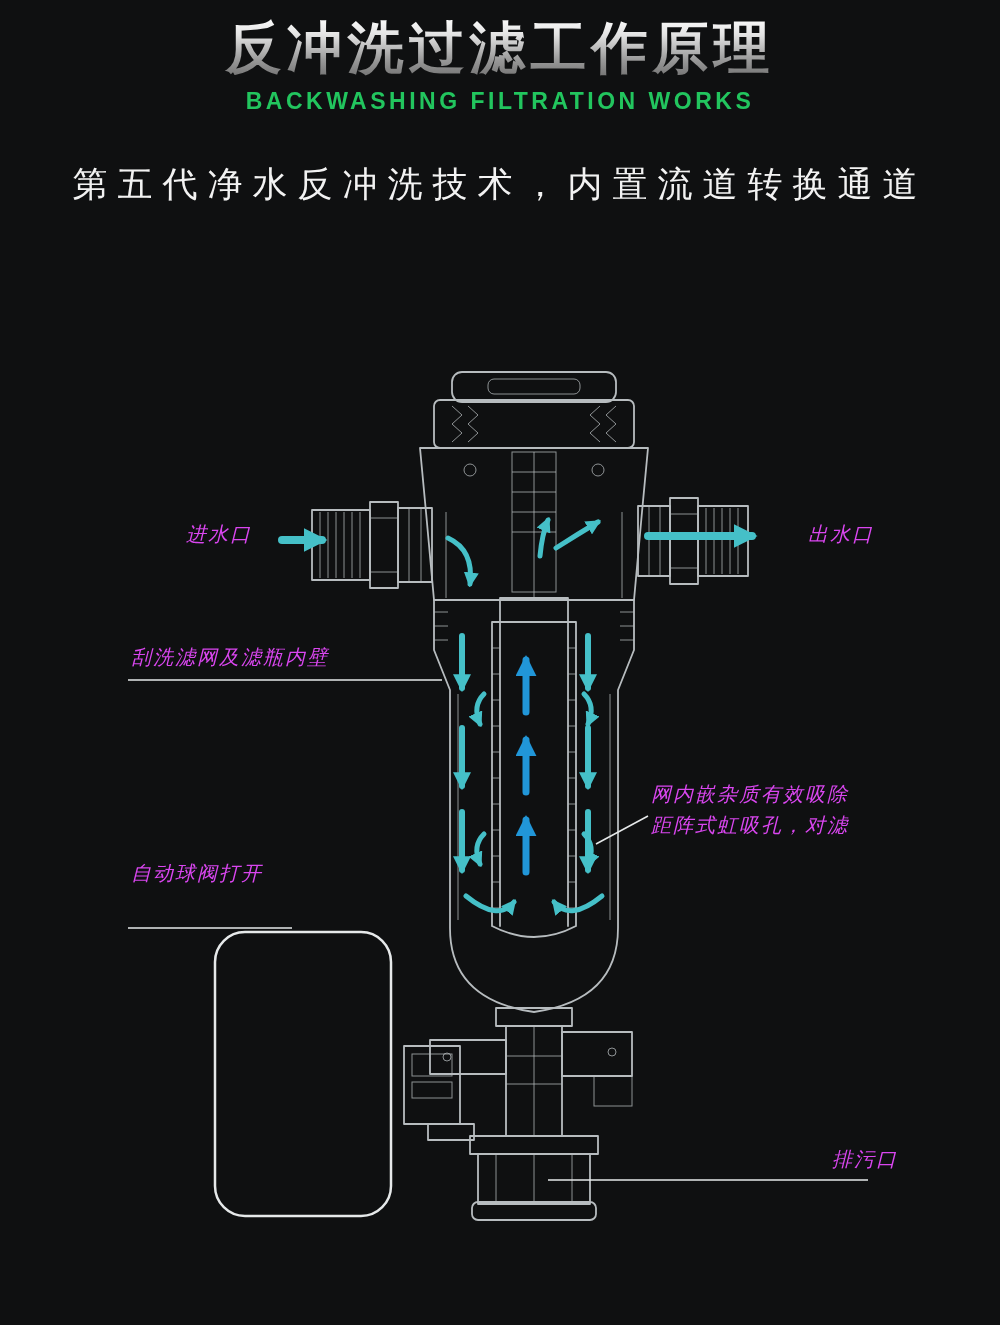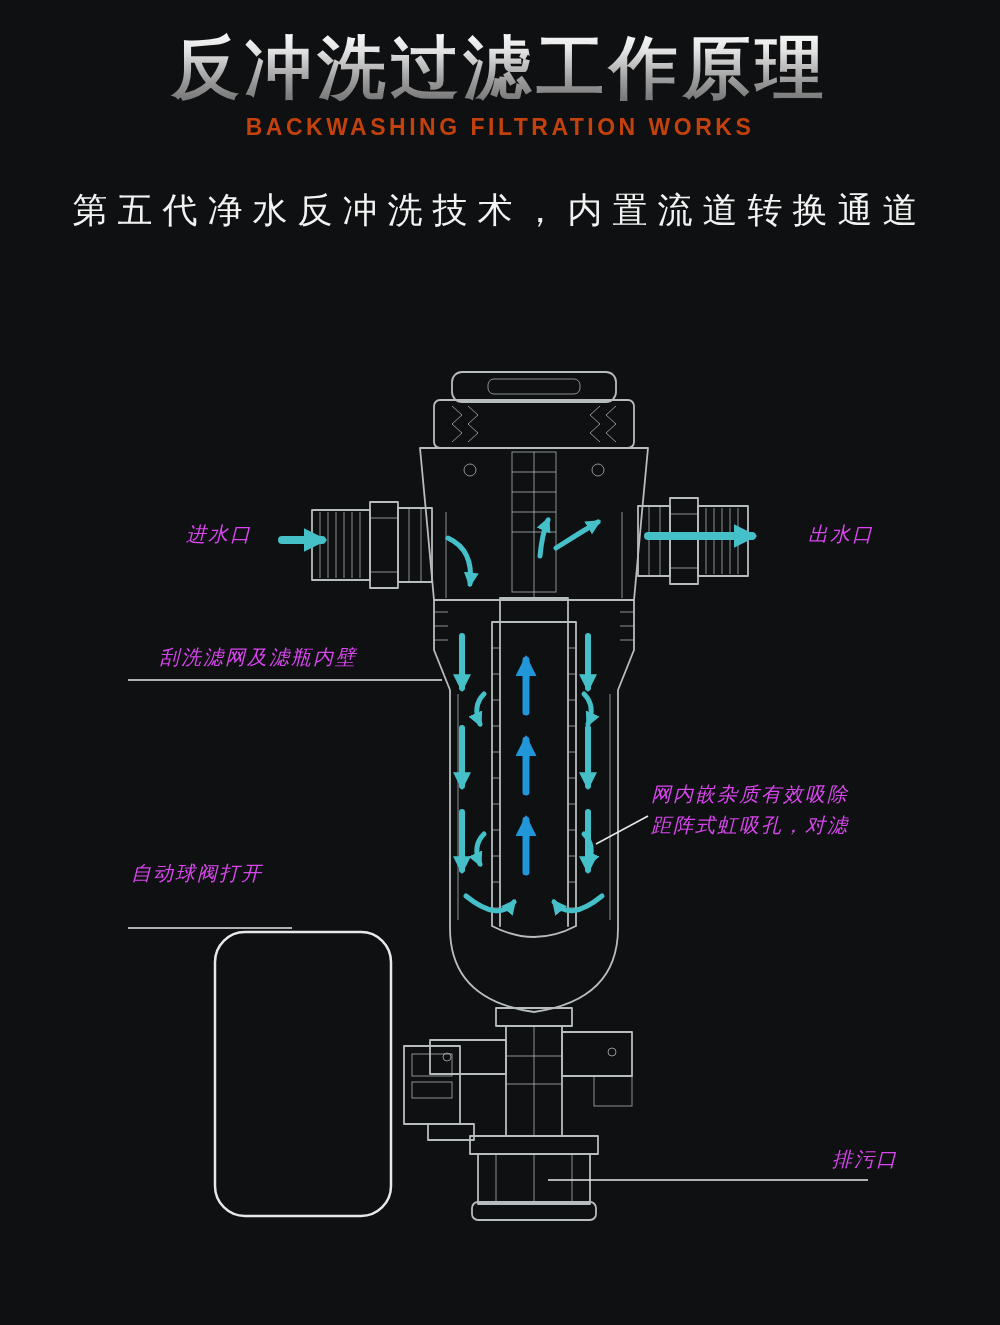--- a/index.html
+++ b/index.html
@@ -15,34 +15,34 @@
     width:1000px;height:1325px;margin:0 auto;
     font-family:"Liberation Sans","DejaVu Sans",sans-serif;
     background:var(--bg);
     position:relative;overflow:hidden;
   }
   .page{position:relative;width:1000px;height:1325px;background:var(--bg);}
 
   
   .header{position:absolute;top:0;left:0;width:1000px;text-align:center;}
   .title{
-    margin-top:28px;
-    font-size:68px;font-weight:900;letter-spacing:5px;line-height:1.15;
+    margin-top:16px;
+    font-size:56px;font-weight:900;letter-spacing:5px;line-height:1.15;
     color:#c9c9c9;
   }
   @supports ((-webkit-background-clip:text) or (background-clip:text)){
     .title{
       background:linear-gradient(180deg,#ffffff 0%,#e2e2e2 30%,#9a9a9a 68%,#6d6d6d 100%);
       -webkit-background-clip:text;background-clip:text;
       color:transparent;
     }
   }
   .subtitle{
     margin-top:8px;
-    font-size:23px;font-weight:600;letter-spacing:3.5px;color:#c2410c;
+    font-size:23px;font-weight:600;letter-spacing:3.5px;color:#22c55e;
   }
   .tagline{
     margin-top:46px;
     font-size:35px;font-weight:500;letter-spacing:10px;color:#f2f2f2;
   }
 
   
   .diagram-svg{position:absolute;left:0;top:0;pointer-events:none;}
   .ln{stroke:var(--line);fill:none;stroke-width:1.8;stroke-linejoin:round;stroke-linecap:round;}
   .ln-thin{stroke:var(--line);fill:none;stroke-width:1;opacity:.75;}
@@ -181,21 +181,21 @@
       <path class="flow-b" stroke-width="7" marker-end="url(#ahB)" d="M526,712 V660"></path>
       <path class="flow-b" stroke-width="7" marker-end="url(#ahB)" d="M526,792 V740"></path>
       <path class="flow-b" stroke-width="7" marker-end="url(#ahB)" d="M526,872 V820"></path>
     </g>
   </svg>
 
   <div class="dlabel" style="left:186px;top:522px;">进水口</div>
 
   <div class="dlabel" style="left:808px;top:522px;">出水口</div>
 
-  <div class="dlabel" style="left:131px;top:645px;margin-left:28px;">刮洗滤网及滤瓶内壁</div>
+  <div class="dlabel" style="left:131px;top:645px;">刮洗滤网及滤瓶内壁</div>
 
   <div class="dlabel siphon-label" style="left:651px;top:779px;">
     <span class="siphon-line">网内嵌杂质有效吸除</span>
     <span class="siphon-line">距阵式虹吸孔，对滤</span>
   </div>
 
   <div class="dlabel" style="left:131px;top:861px;text-align:right;">自动球阀打开</div>
 
   <div class="dlabel" style="left:801px;top:1147px;margin-left:31px;">排污口</div>
 

